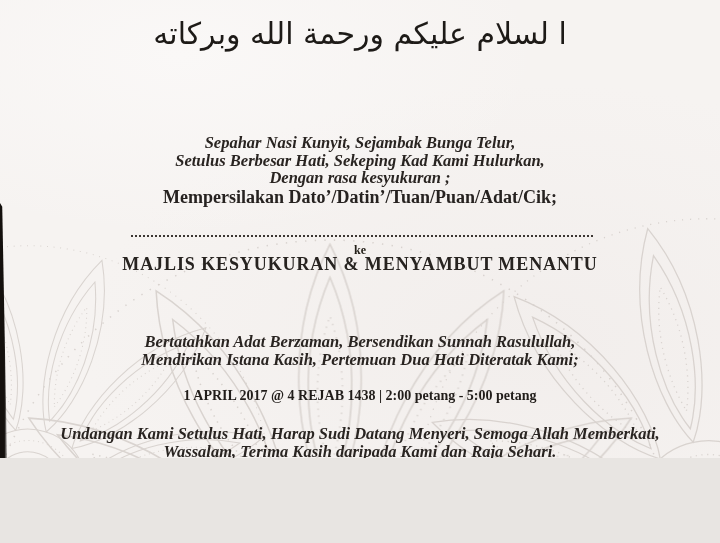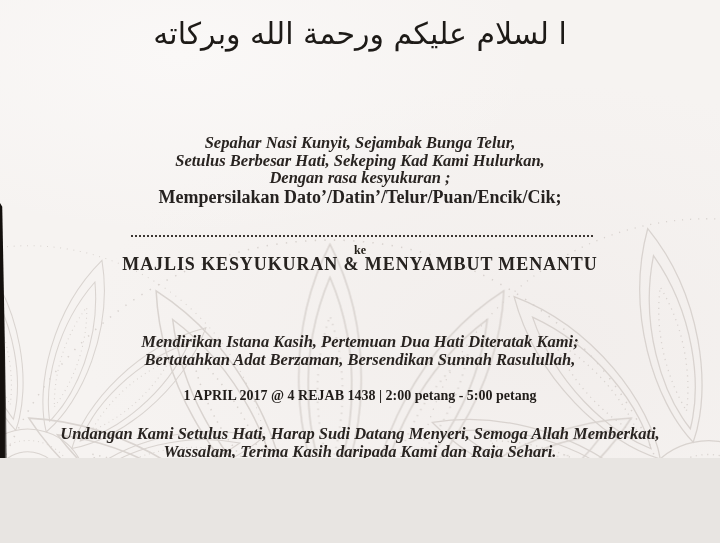--- a/index.html
+++ b/index.html
@@ -105,32 +105,32 @@
 
   <div class="line arabic" dir="rtl">ا لسلام عليكم ورحمة الله وبركاته</div>
 
 
   <div class="line verse v1">
     <div>Sepahar Nasi Kunyit, Sejambak Bunga Telur,</div>
     <div>Setulus Berbesar Hati, Sekeping Kad Kami Hulurkan,</div>
     <div>Dengan rasa kesyukuran ;</div>
   </div>
 
-  <div class="line invite">Mempersilakan Dato’/Datin’/Telur/Puan/Encik/Cik;</div>
+  <div class="line invite">Mempersilakan Dato’/Datin’/Tuan/Puan/Adat/Cik;</div>
 
   <div class="dots"></div>
 
   <div class="line ke">ke</div>
 
   <div class="line event">MAJLIS KESYUKURAN &amp; MENYAMBUT MENANTU</div>
 
 
   <div class="line verse v2">
+    <div>Bertatahkan Adat Berzaman, Bersendikan Sunnah Rasulullah,</div>
     <div>Mendirikan Istana Kasih, Pertemuan Dua Hati Diteratak Kami;</div>
-    <div>Bertatahkan Adat Berzaman, Bersendikan Sunnah Rasulullah,</div>
   </div>
 
   <div class="line datetime">1 APRIL 2017 @ 4 REJAB 1438 | 2:00 petang - 5:00 petang</div>
 
   <div class="line verse v3">
     <div>Undangan Kami Setulus Hati, Harap Sudi Datang Menyeri, Semoga Allah Memberkati,</div>
     <div>Wassalam, Terima Kasih daripada Kami dan Raja Sehari.</div>
   </div>
 
 </div>

